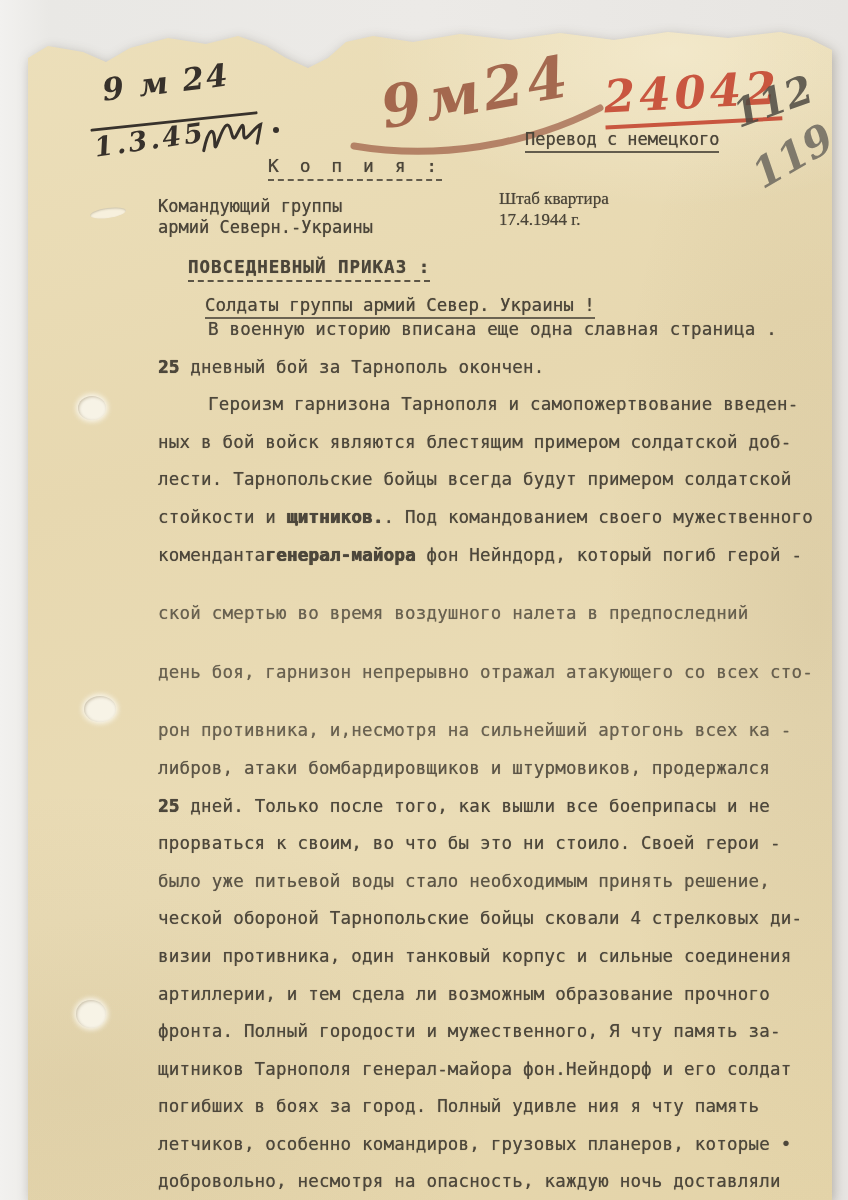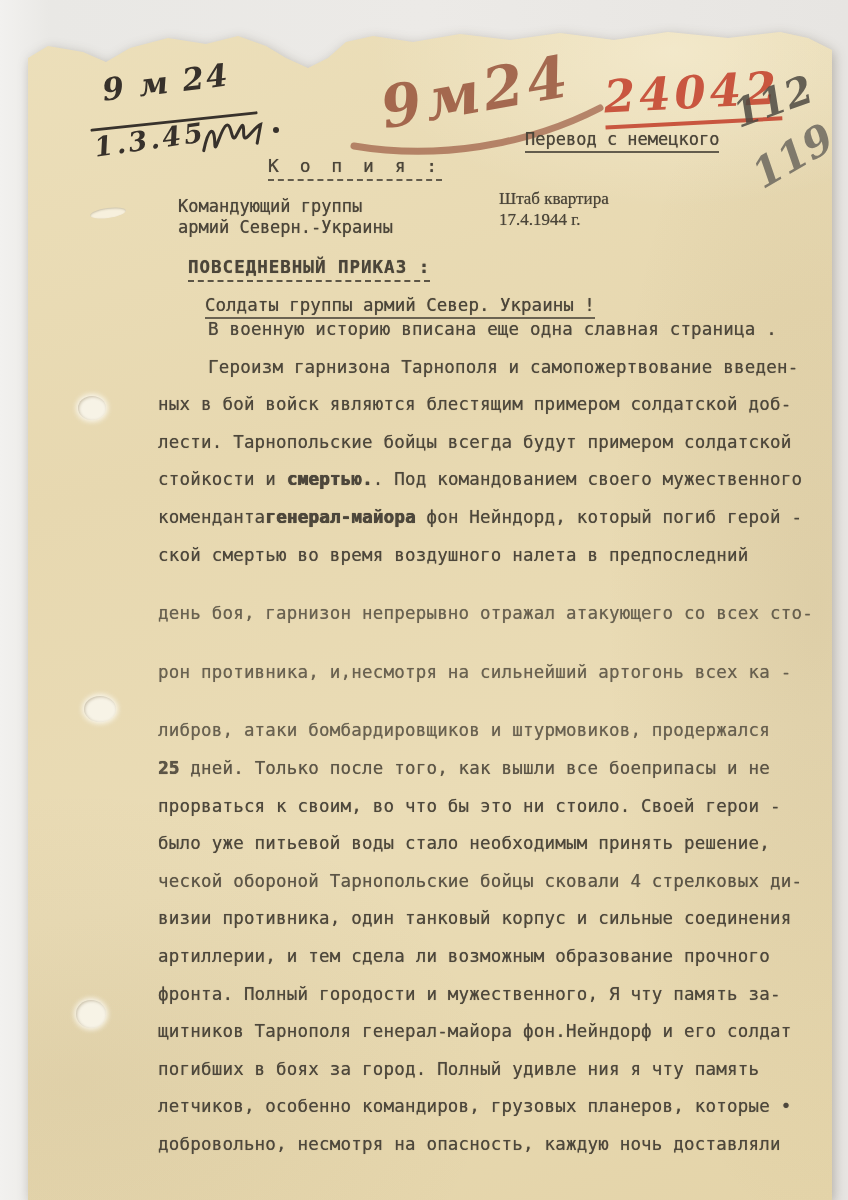--- a/index.html
+++ b/index.html
@@ -37,21 +37,21 @@
 
   
   .red-num{left:576px;top:38px;font-size:45px;font-weight:bold;color:#c4432e;transform:rotate(-3deg);
     letter-spacing:4px;border-bottom:4px solid #c4432e;padding-bottom:2px;opacity:.88;}
   .pencil-1{left:704px;top:50px;font-size:39px;font-weight:bold;color:#4e4a42;transform:rotate(-20deg);opacity:.85;}
   .pencil-2{left:722px;top:104px;font-size:41px;font-weight:bold;color:#66625a;transform:rotate(-30deg);opacity:.8;}
 
   
   .trans-note{left:497px;top:101px;font-size:17px;border-bottom:2px solid rgba(75,69,57,.85);padding-bottom:2px;}
   .copy-label{left:240px;top:127px;font-size:18px;letter-spacing:5px;border-bottom:2px dashed rgba(75,69,57,.85);padding-bottom:3px;}
-  .issuer{left:130px;top:168px;font-size:17px;line-height:21px;white-space:pre-line;margin-left:20px;}
+  .issuer{left:130px;top:168px;font-size:17px;line-height:21px;white-space:pre-line;}
   .place{left:471px;top:160px;font-size:17px;line-height:21px;white-space:pre-line;font-family:Liberation Serif, serif;}
 
   .order-title{left:160px;top:229px;font-size:17.5px;font-weight:600;letter-spacing:1px;
     border-bottom:2px dashed rgba(75,69,57,.9);padding-bottom:3px;}
   .salutation{left:177px;top:267px;font-size:17.5px;border-bottom:2px solid rgba(75,69,57,.8);padding-bottom:2px;}
 
   
   .order-body{left:130px;top:291px;font-size:17.5px;letter-spacing:.2px;}
   .tline{height:37.6px;white-space:nowrap;color:#4d473b;text-shadow:0 0 .7px rgba(77,71,59,.75);}
   .tline.indent{padding-left:50px;}
@@ -101,24 +101,25 @@
     <div class="abs typew issuer">Командующий группы
 армий Северн.-Украины</div>
     <div class="abs typew place">Штаб квартира
 17.4.1944 г.</div>
 
     <div class="abs typew order-title">ПОВСЕДНЕВНЫЙ ПРИКАЗ :</div>
     <div class="abs typew salutation">Солдаты группы армий Север. Украины !</div>
 
     <div class="abs order-body">
         <div class="tline indent"><span>В  военную историю вписана еще одна славная страница .</span></div>
+        <div class="tline"><span class="overtype">25</span><span> дневный бой за Тарнополь окончен.</span></div>
         <div class="tline indent"><span>Героизм гарнизона Тарнополя и самопожертвование введен-</span></div>
         <div class="tline"><span>ных в бой войск являются блестящим примером солдатской доб-</span></div>
         <div class="tline"><span>лести. Тарнопольские бойцы всегда будут примером солдатской</span></div>
-        <div class="tline"><span>стойкости и </span><span class="overtype">смертью.</span><span>. Под командованием своего мужественного</span></div>
+        <div class="tline"><span>стойкости и </span><span class="overtype">щитников.</span><span>. Под командованием своего мужественного</span></div>
         <div class="tline"><span>коменданта</span><span class="overtype">генерал-майора</span><span> фон Нейндорд, который погиб герой -</span></div>
         <div class="tline"><span>ской смертью во время воздушного налета в  предпоследний</span></div>
         <div class="tline"><span>день боя, гарнизон непрерывно отражал атакующего со всех сто-</span></div>
         <div class="tline"><span>рон противника, и,несмотря на сильнейший артогонь всех ка -</span></div>
         <div class="tline"><span>либров, атаки бомбардировщиков и штурмовиков, продержался</span></div>
         <div class="tline"><span class="overtype">25</span><span> дней. Только после того, как вышли все боеприпасы и не</span></div>
         <div class="tline"><span>прорваться к своим, во что бы это ни стоило. Своей герои -</span></div>
         <div class="tline"><span>было уже питьевой воды стало необходимым принять решение,</span></div>
         <div class="tline"><span>ческой обороной Тарнопольские бойцы сковали 4 стрелковых ди-</span></div>
         <div class="tline"><span>визии противника, один танковый корпус и сильные соединения</span></div>

